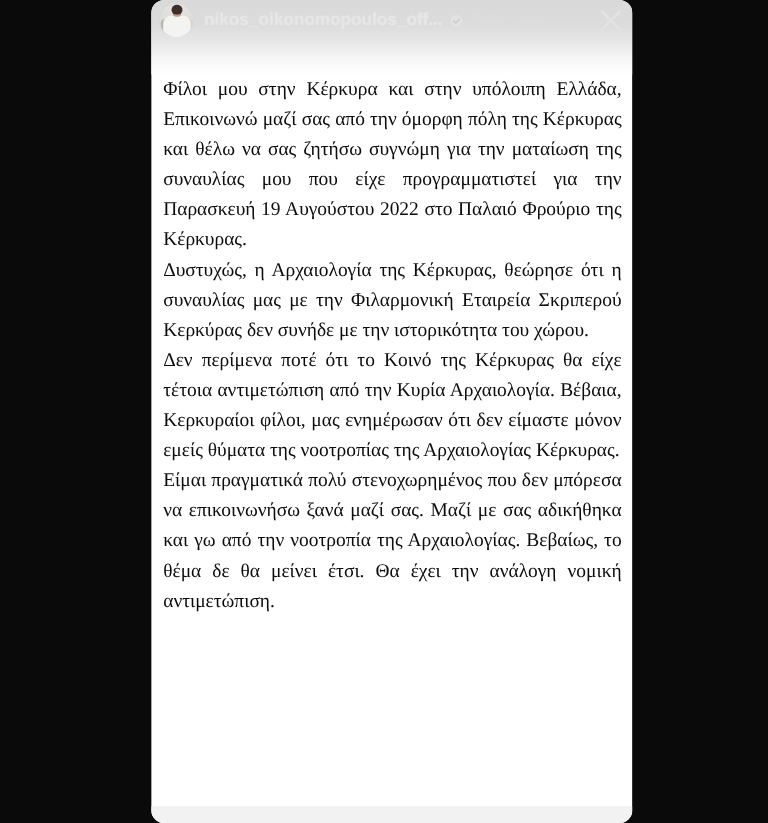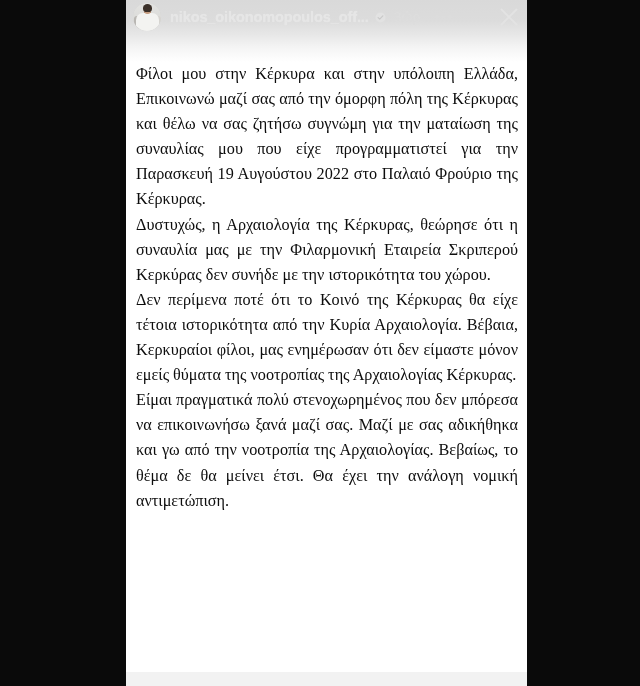--- a/index.html
+++ b/index.html
@@ -24,20 +24,21 @@
 
   
   #story-card {
     position: absolute;
     left: 126px;
     top: 0;
     width: 401px;
     height: 686px;
     background: #ffffff;
     overflow: hidden;
+    border-radius: 11px;
   }
 
   
   #story-header {
     position: absolute;
     left: 0;
     top: 0;
     width: 401px;
     height: 62px;
     background: linear-gradient(to bottom,
@@ -258,22 +259,22 @@
 
         <svg id="close-button" viewBox="0 0 24 24">
           <path d="M4.5 4.5 L19.5 19.5 M19.5 4.5 L4.5 19.5" stroke="#e3e3e3" stroke-width="1.9" stroke-linecap="round" fill="none"></path>
         </svg>
 
       </div>
     </div>
 
     <div id="story-text">
       <p>Φίλοι μου στην Κέρκυρα και στην υπόλοιπη Ελλάδα, Επικοινωνώ μαζί σας από την όμορφη πόλη της Κέρκυρας και θέλω να σας ζητήσω συγνώμη για την ματαίωση της συναυλίας μου που είχε προγραμματιστεί για την Παρασκευή 19 Αυγούστου 2022 στο Παλαιό Φρούριο της Κέρκυρας.</p>
-      <p>Δυστυχώς, η Αρχαιολογία της Κέρκυρας, θεώρησε ότι η συναυλία μας  με την Φιλαρμονική Εταιρεία Σκριπερού Κερκύρας δεν συνήδε με την ιστορικότητα του χώρου.</p>
-      <p>Δεν περίμενα ποτέ ότι το Κοινό της Κέρκυρας θα είχε τέτοια ιστορικότητα από την Κυρία Αρχαιολογία. Βέβαια, Κερκυραίοι φίλοι, μας ενημέρωσαν ότι δεν είμαστε μόνον εμείς θύματα της νοοτροπίας της Αρχαιολογίας Κέρκυρας.</p>
+      <p>Δυστυχώς, η Αρχαιολογία της Κέρκυρας, θεώρησε ότι η συναυλίας μας  με την Φιλαρμονική Εταιρεία Σκριπερού Κερκύρας δεν συνήδε με την ιστορικότητα του χώρου.</p>
+      <p>Δεν περίμενα ποτέ ότι το Κοινό της Κέρκυρας θα είχε τέτοια αντιμετώπιση από την Κυρία Αρχαιολογία. Βέβαια, Κερκυραίοι φίλοι, μας ενημέρωσαν ότι δεν είμαστε μόνον εμείς θύματα της νοοτροπίας της Αρχαιολογίας Κέρκυρας.</p>
       <p>Είμαι πραγματικά πολύ στενοχωρημένος που δεν μπόρεσα να επικοινωνήσω ξανά μαζί σας. Μαζί με σας αδικήθηκα και γω από την νοοτροπία της Αρχαιολογίας. Βεβαίως, το θέμα δε θα μείνει έτσι. Θα έχει την ανάλογη νομική αντιμετώπιση.</p>
 
     </div>
 
   </div>
 
   <div id="left-letterbox" style="position:absolute;left:0;top:0;width:126px;height:686px;background:#0a0a0a;"></div>
   <div id="right-letterbox" style="position:absolute;left:527px;top:0;width:113px;height:686px;background:#0a0a0a;"></div>
 
 </div>

